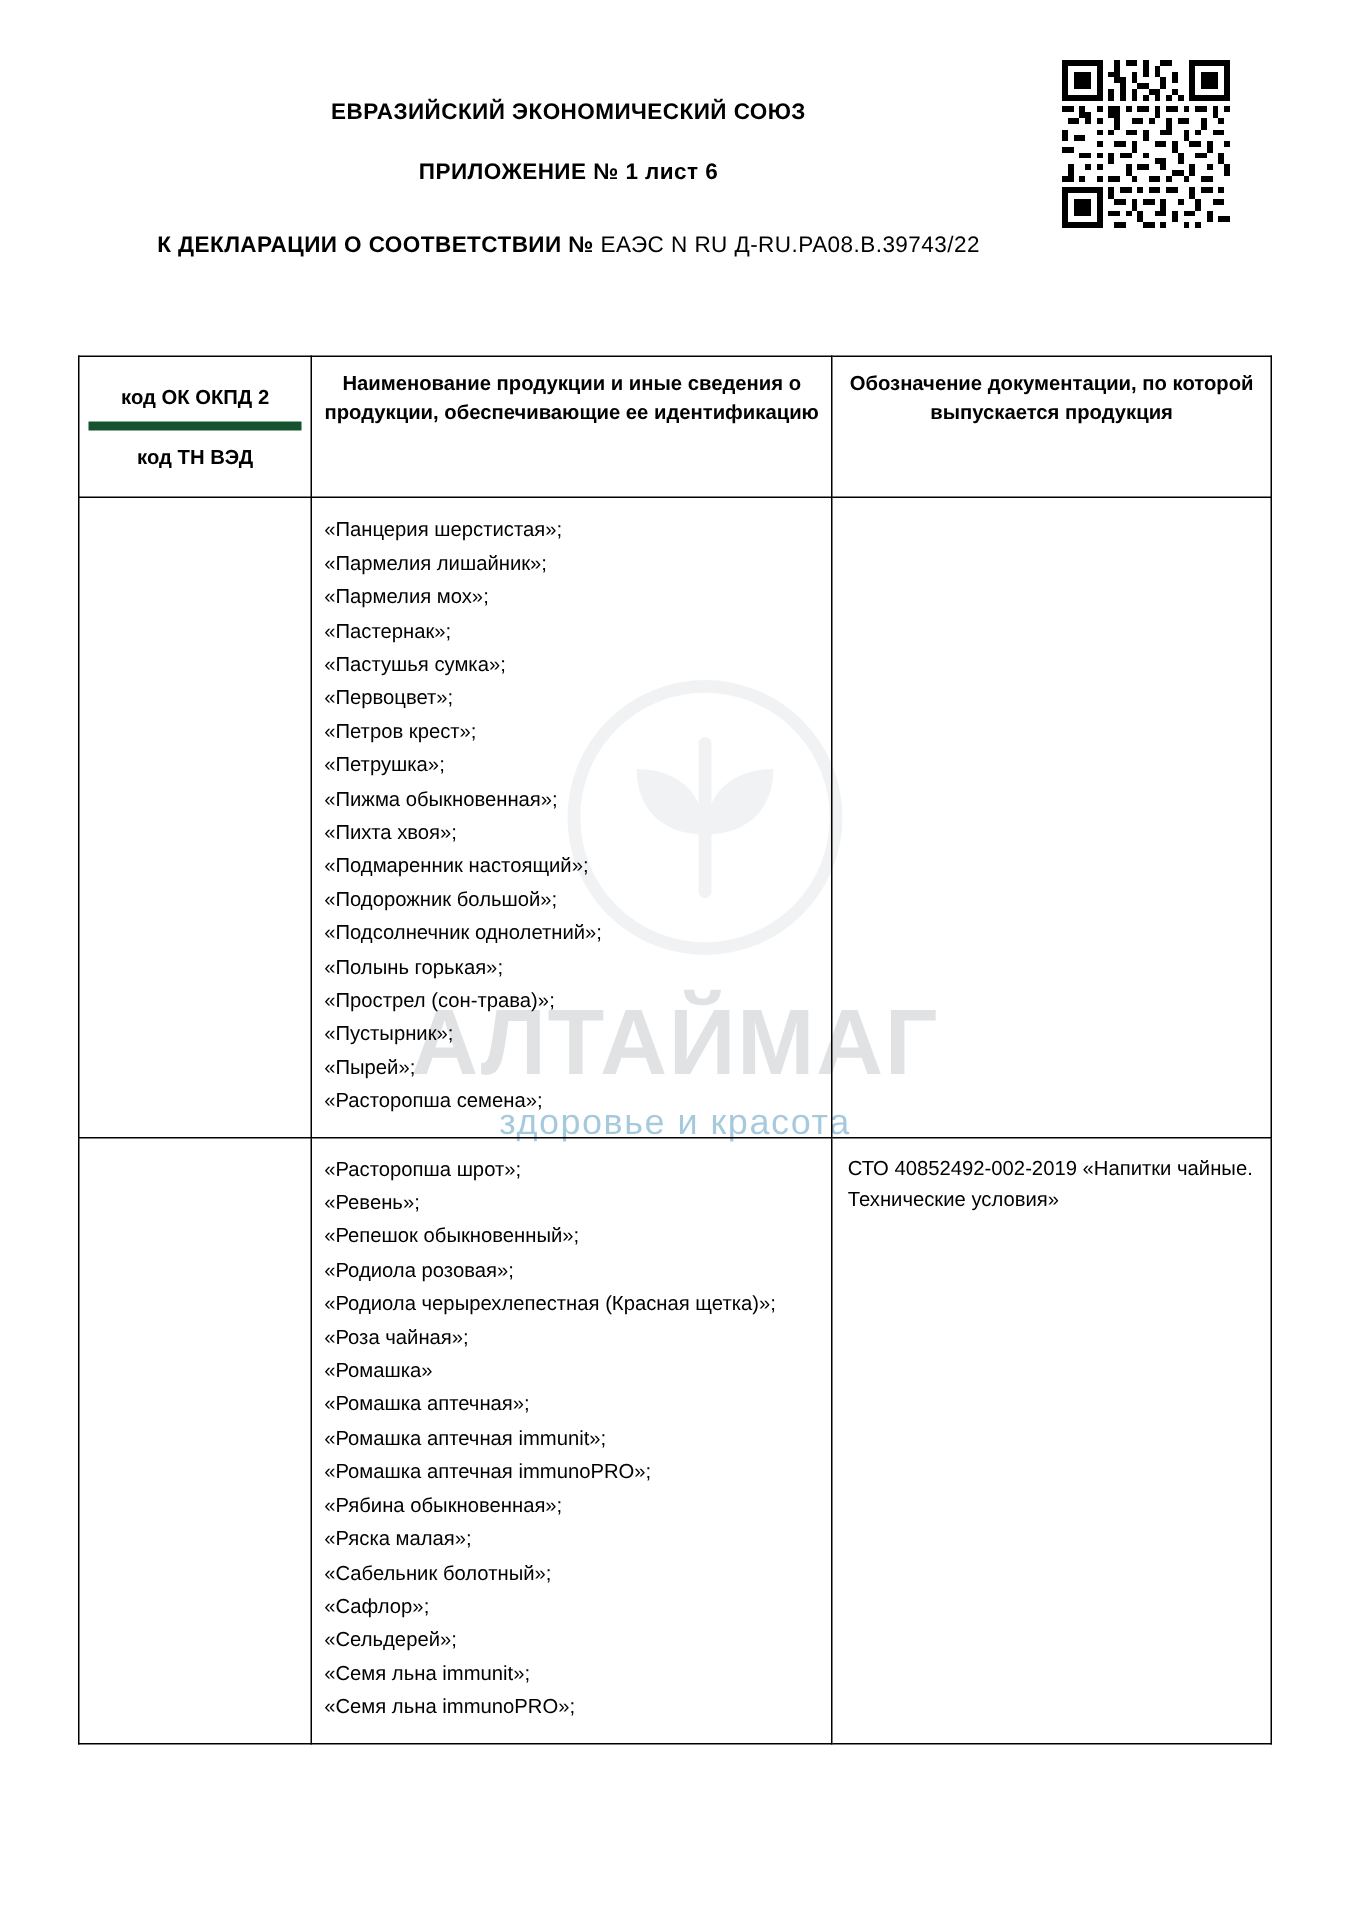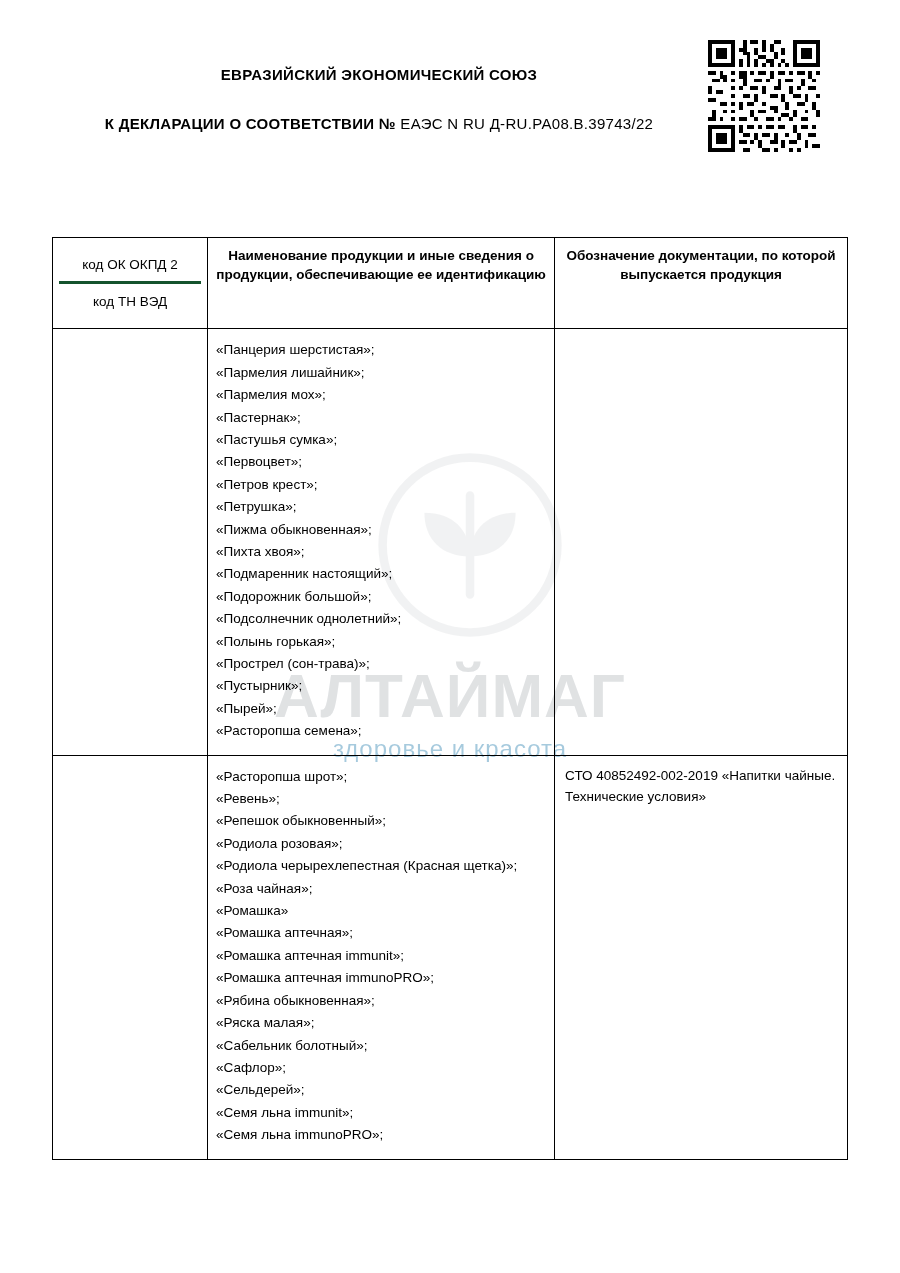--- a/index.html
+++ b/index.html
@@ -125,28 +125,28 @@
   .col-a { width: 155px; }
   .col-b { width: 345px; }
   .col-c { width: 296px; }
 
   .head-a-inner {
     padding: 0;
   }
   .head-a-top {
     padding: 9px 4px 7px 4px;
     text-align: center;
-    border-bottom: 3px solid #14532d;
-    font-weight: normal;
+    border-bottom: 6px solid #14532d;
+    font-weight: bold;
     font-size: 13.5px;
   }
   .head-a-bottom {
     padding: 8px 4px 9px 4px;
     text-align: center;
-    font-weight: normal;
+    font-weight: bold;
     font-size: 13.5px;
   }
 
   .cell-list {
     padding: 10px 8px 12px 8px;
     font-size: 13.5px;
     line-height: 1.66;
   }
   .cell-list .item {
     white-space: nowrap;
@@ -382,20 +382,21 @@
       <rect x="9" y="28" width="2" height="1"></rect>
         <rect x="14" y="28" width="2" height="1"></rect>
       <rect x="17" y="28" width="1" height="1"></rect>
         <rect x="21" y="28" width="1" height="1"></rect>
       <rect x="23" y="28" width="1" height="1"></rect>
     </g>
   </svg>
 
   <div class="header">
     <div class="header-line">ЕВРАЗИЙСКИЙ ЭКОНОМИЧЕСКИЙ СОЮЗ</div>
+    <div class="header-line">ПРИЛОЖЕНИЕ № 1 лист 6</div>
     <div class="header-line l3">
       <span>К ДЕКЛАРАЦИИ О СООТВЕТСТВИИ № </span><span class="decl-number">ЕАЭС N RU Д-RU.РА08.В.39743/22</span>
     </div>
   </div>
 
   <table class="doc-table">
     <thead>
       <tr>
         <th class="col-a head-a-inner">
           <div class="head-a-top">код ОК ОКПД 2</div>

